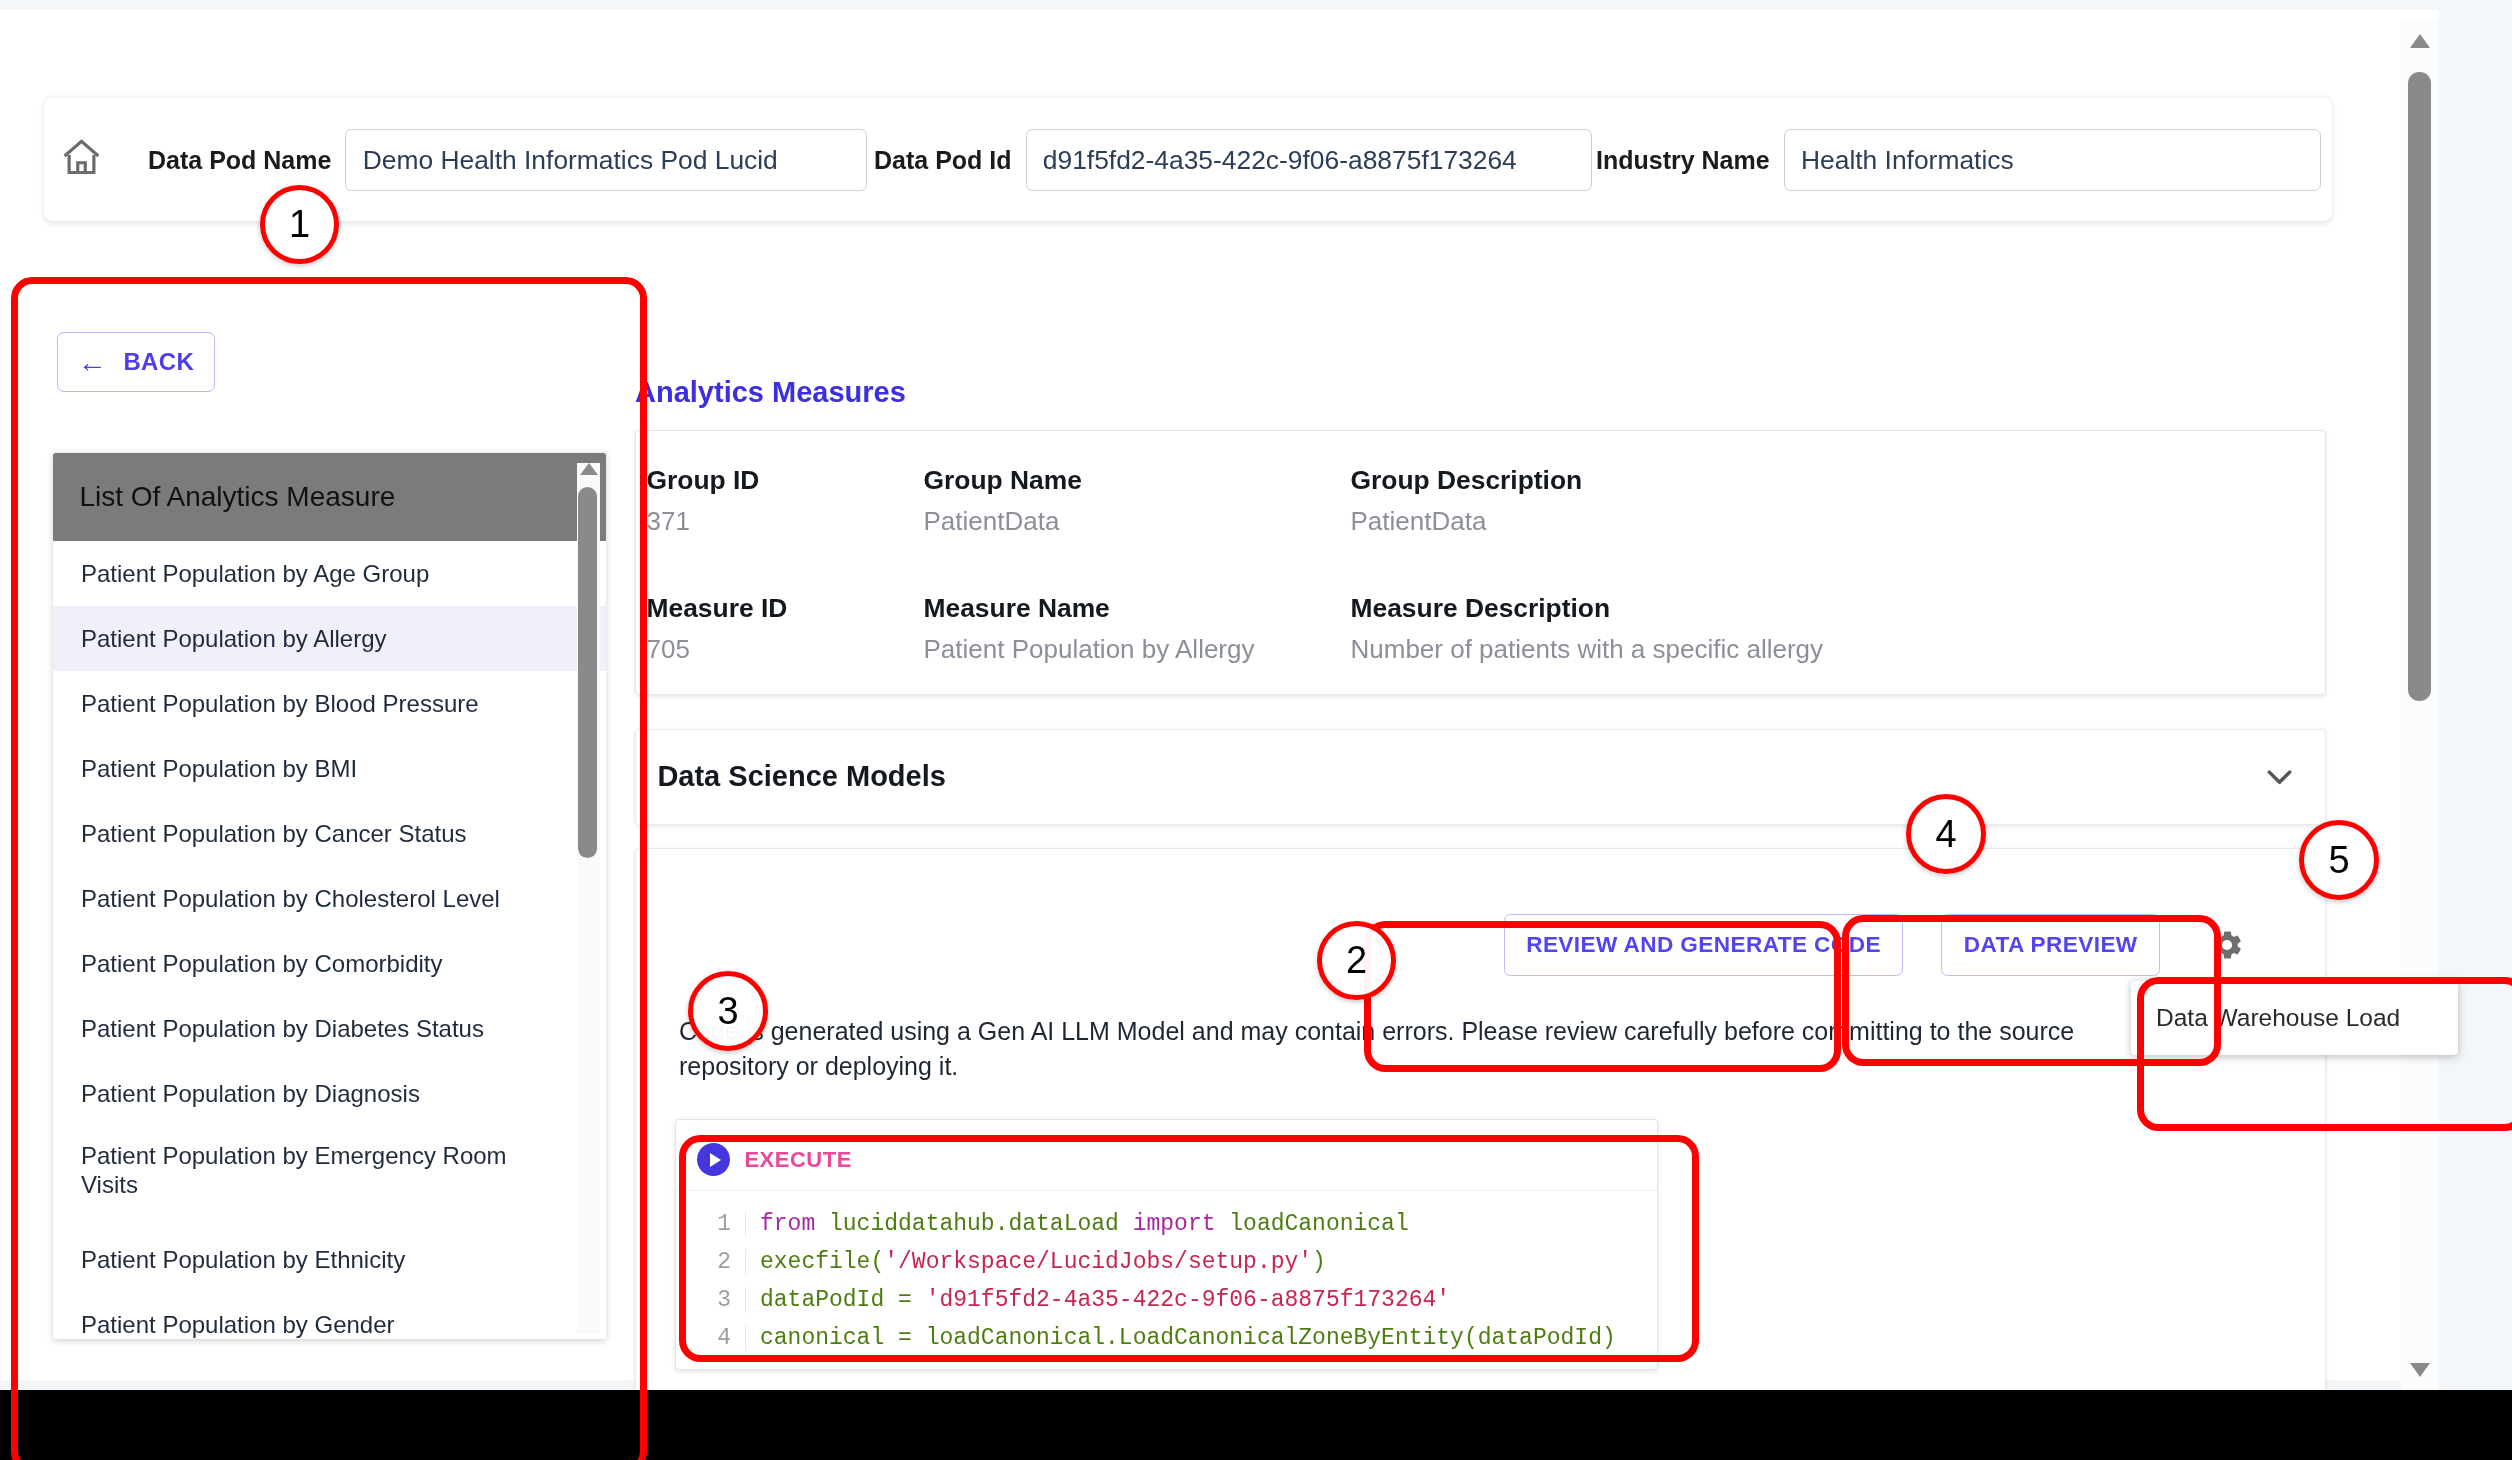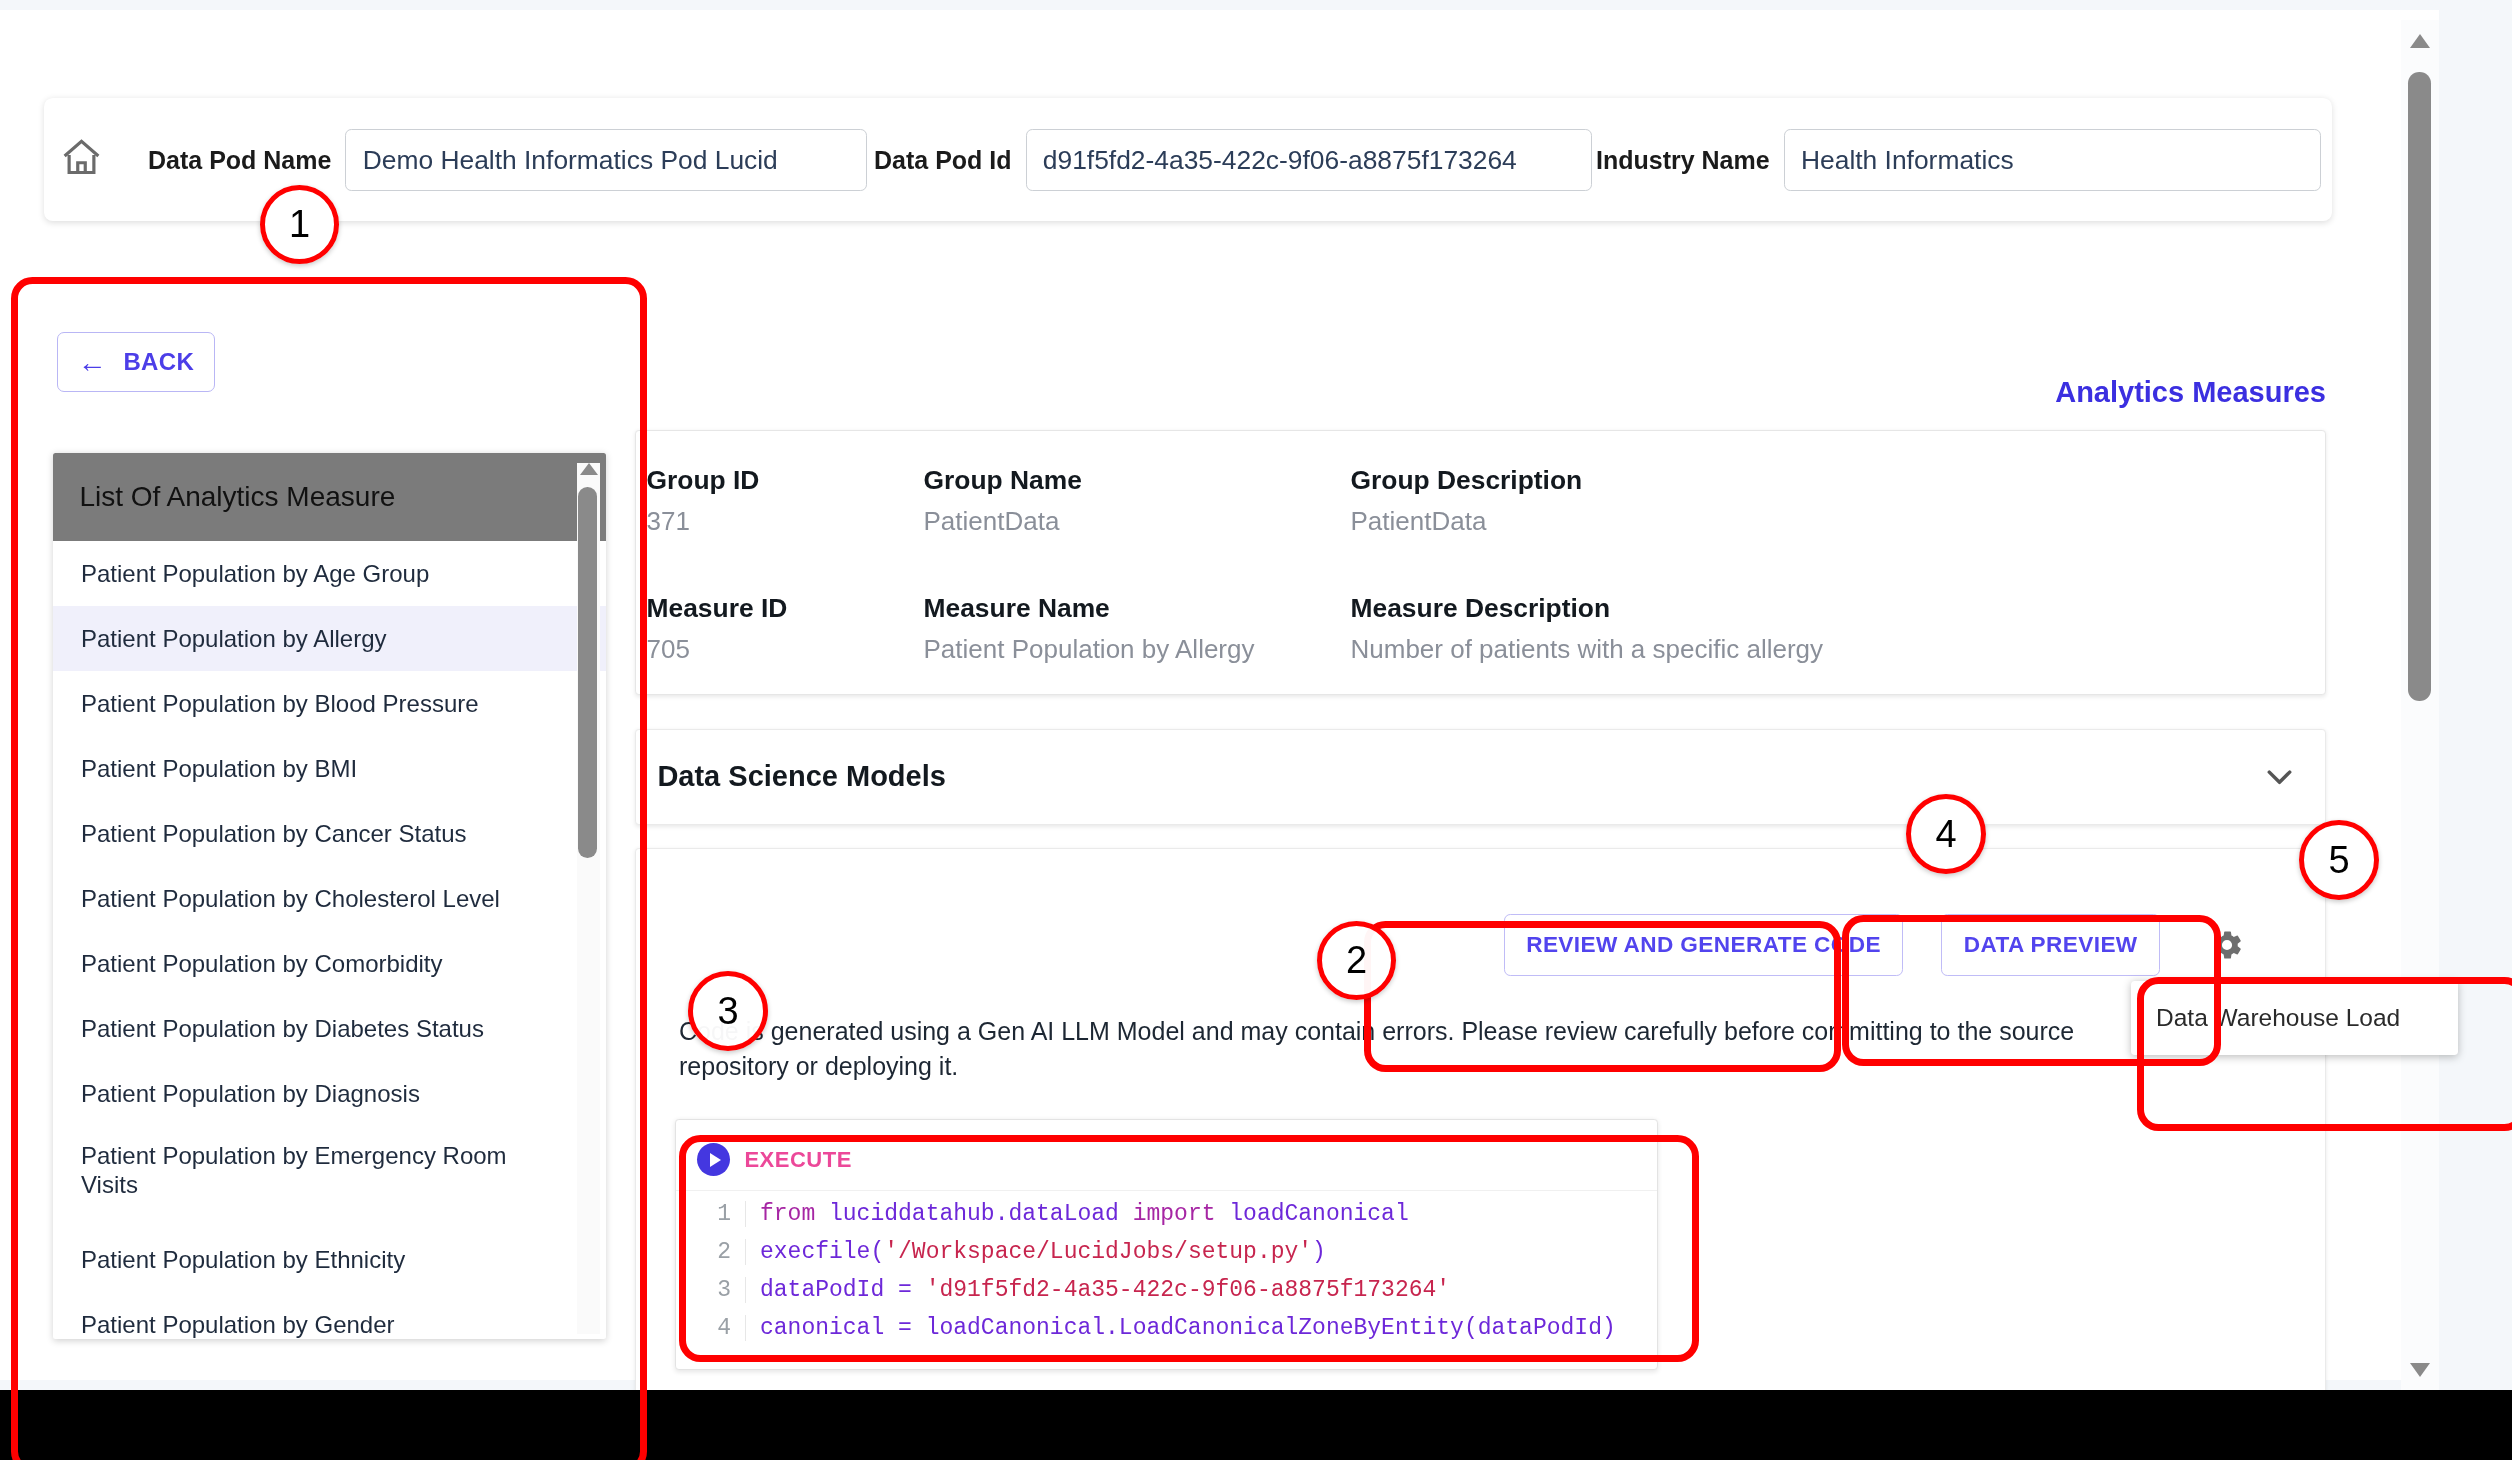--- a/index.html
+++ b/index.html
@@ -81,21 +81,21 @@
     border-left:9.4px solid transparent;border-right:9.4px solid transparent;
     border-bottom:12.6px solid #8a8a8a;
   }
   .sbthumb{
     position:absolute;top:24px;left:1.3px;width:19px;height:371px;
     background:#8a8a8a;border-radius:9.4px;
   }
   
   .rcol{position:absolute;left:635px;top:352px;width:1691px;}
   .secttitle{
-    text-align:right;color:#3b2fe0;font-size:29px;font-weight:bold;
+    text-align:left;color:#3b2fe0;font-size:29px;font-weight:bold;
     padding:14px 0 21.4px 0;
   }
   .infocard{
     background:#fff;border:0.6px solid #e6e6e6;border-radius:3.8px;
     box-shadow:0 1.3px 4.4px rgba(0,0,0,.09);
     padding:25px 0 29px 8px;
   }
   .inforow{display:flex;padding:8.8px 0 0 0;}
   .infocell{box-sizing:border-box;padding-left:2.5px;}
   .infocell.c1{width:277px;}
@@ -154,21 +154,21 @@
   .exectxt{color:#ec4899;font-size:22px;font-weight:bold;letter-spacing:0.5px;}
   .codelines{
     font-family:"Liberation Mono", monospace;font-size:23px;
     padding:10px 0 16.3px 0;border-top:0.6px solid #f0f0f0;margin-top:7.5px;
   }
   .cline{display:flex;align-items:baseline;height:38px;white-space:pre;}
   .lnum{width:55px;text-align:right;color:#9aa0a6;padding-right:14px;flex:none;
         border-right:0.6px solid #e7e7e7;margin-right:14px;}
   .kw{color:#a626a4;}
   .str{color:#c7254e;}
-  .pl{color:#6d28d9;}
+  .pl{color:#4d7c0f;margin-top:10px;}
   
   .tooltip{
     position:absolute;left:2131px;top:981px;width:327px;height:74px;
     background:#fff;border-radius:3.8px;box-shadow:0 1.9px 8.8px rgba(0,0,0,.26);
     display:flex;align-items:center;padding-left:25px;box-sizing:border-box;
     font-size:24.5px;color:#2a2a2a;z-index:40;
   }
   
   .pgtrack{
     position:absolute;right:0;top:10px;width:38px;height:1370px;

